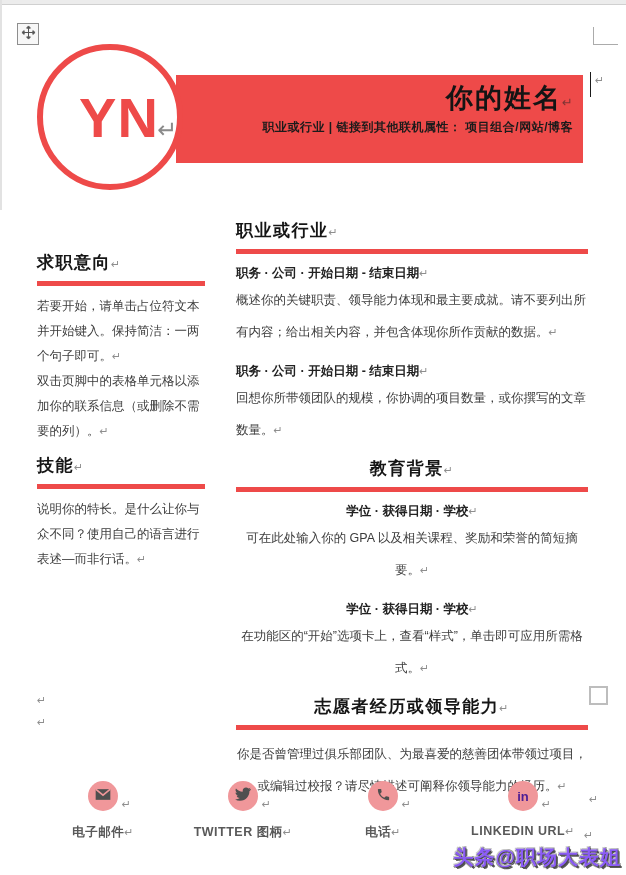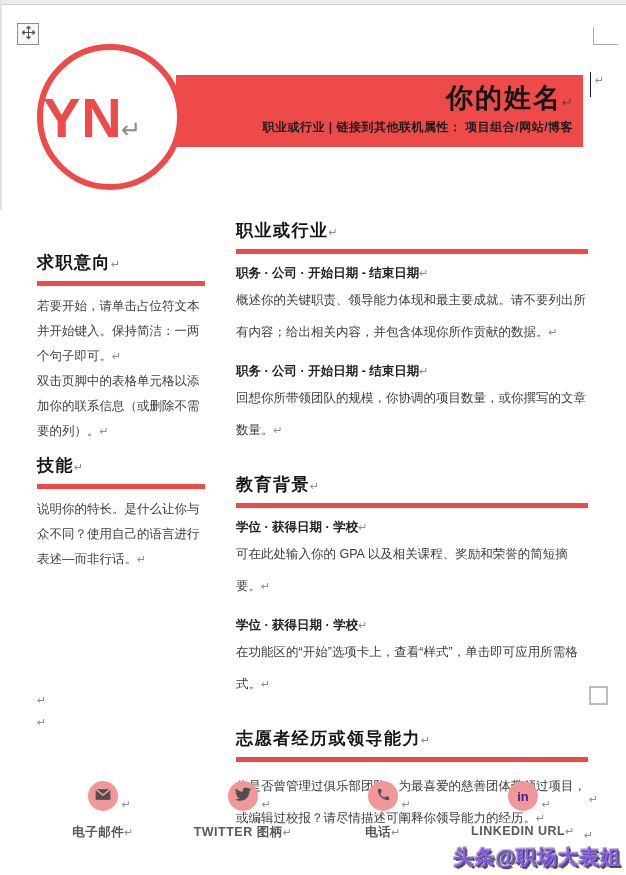--- a/index.html
+++ b/index.html
@@ -11,27 +11,27 @@
   .left-edge { position:absolute; top:0; left:0; width:2px; height:210px; background:#e2e2e2; }
 
   .move-handle {
     position:absolute; left:17px; top:23px; width:20px; height:20px;
     border:1px solid #8e8e8e; background:#f7f7f7; display:flex; align-items:center; justify-content:center;
   }
 
   .logo-circle {
     position:absolute; left:37px; top:44px; width:134px; height:134px;
     border:6px solid #ee4a49; border-radius:50%; background:#fff; z-index:2;
-    display:flex; align-items:center; justify-content:flex-start;
+    display:flex; align-items:center; justify-content:flex-end;
   }
   .initials { font-size:56px; font-weight:bold; color:#ee4a49; letter-spacing:1px; }
   .circle-mark { font-size:24px; color:#8a8a8a; margin-left:-2px; margin-top:26px; }
 
   .banner {
-    position:absolute; left:176px; top:75px; width:407px; height:72px; background:#ee4a49; z-index:1;
+    position:absolute; left:176px; top:75px; width:407px; height:88px; background:#ee4a49; z-index:1;
     text-align:right; box-sizing:border-box; padding:7px 10px 0 0;
   }
   .name { font-size:27px; font-weight:bold; color:#141414; letter-spacing:2px; line-height:32px; }
   .banner-mark { font-size:13px; color:#7d3434; }
   .tagline { font-size:12px; font-weight:bold; color:#1b1b1b; margin-top:5px; letter-spacing:0.5px; }
 
   .corner-mark { position:absolute; left:593px; top:27px; width:24px; height:17px;
     border-left:1px solid #ababab; border-bottom:1px solid #ababab; }
   .caret { position:absolute; left:590px; top:72px; width:1px; height:25px; background:#1a1a1a; }
 
@@ -41,21 +41,21 @@
   .col-right { position:absolute; left:236px; top:218px; width:352px; }
 
   .sec-title { margin:0; font-size:17px; font-weight:bold; color:#151515; line-height:26px; letter-spacing:1.5px; }
   .rule { height:5px; background:#ee4a49; margin-top:4px; }
 
   .col-left p.body { margin:8px 0 0 0; font-size:12.5px; color:#3c3c3c; line-height:25px; }
   .col-left .sec + .sec { margin-top:9px; }
 
   .col-right .entry { margin-top:8px; }
   .col-right .entry + .entry { margin-top:12px; }
-  .col-right .sec + .sec { margin-top:26px; }
+  .col-right .sec + .sec { margin-top:10px;text-align:center; }
   .entry h3 { margin:0; font-size:12.5px; font-weight:bold; color:#222222; line-height:22px; }
   .entry p { margin:0; font-size:12.5px; color:#3c3c3c; line-height:32px; }
 
   .stray-mark-1 { position:absolute; left:37px; top:694px; }
   .stray-mark-2 { position:absolute; left:37px; top:716px; }
   .resize-handle { position:absolute; left:589px; top:686px; width:15px; height:15px; background:#fff; border:2px solid #bdbdbd; }
 
   .footer { position:absolute; left:33px; right:33px; top:781px; display:flex; }
   .contact { flex:1; display:flex; flex-direction:column; align-items:center; }
   .icon-circle {

